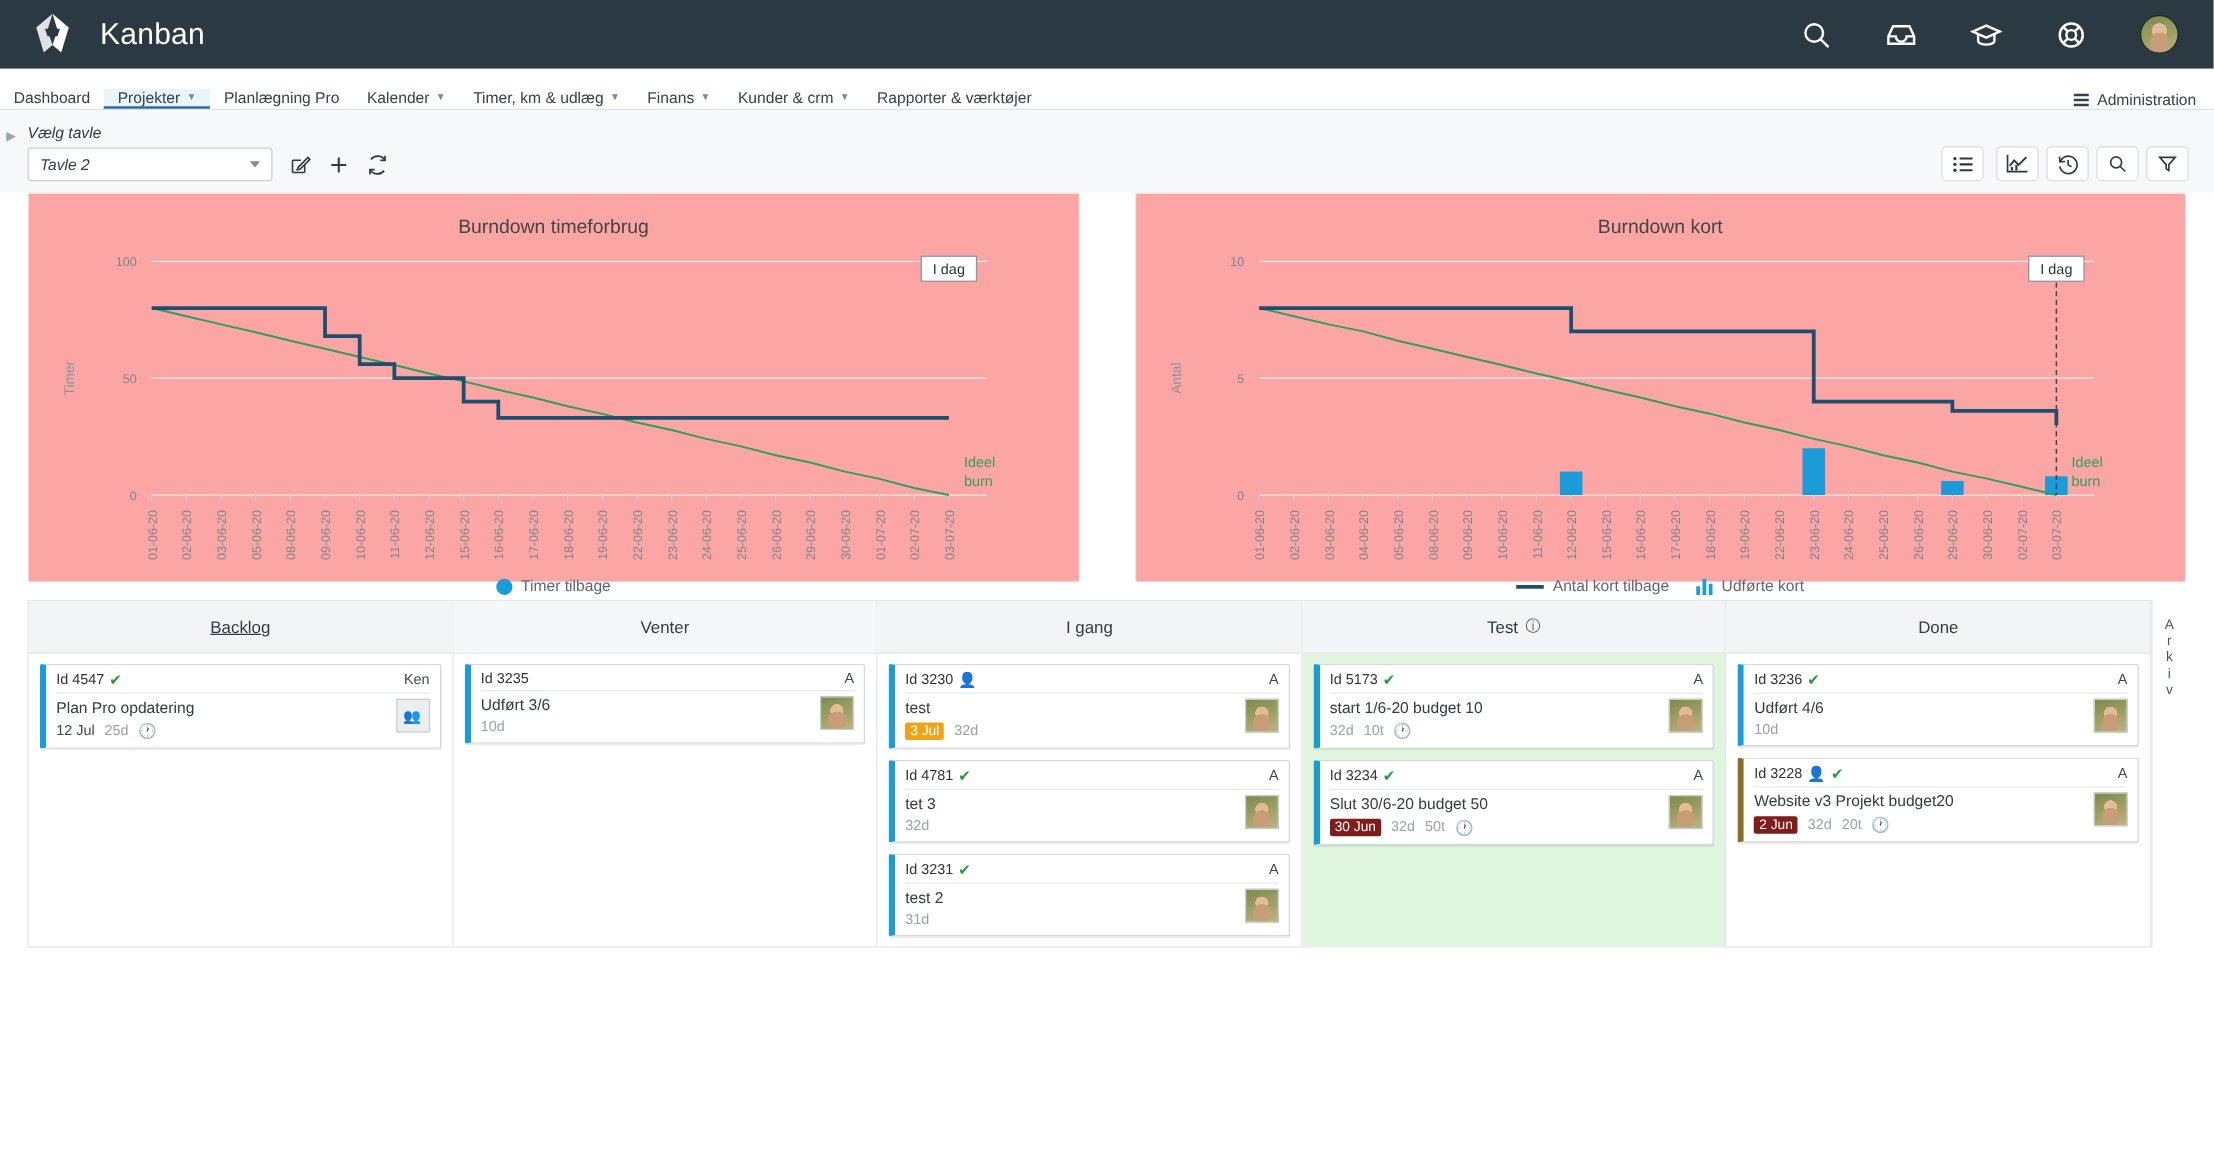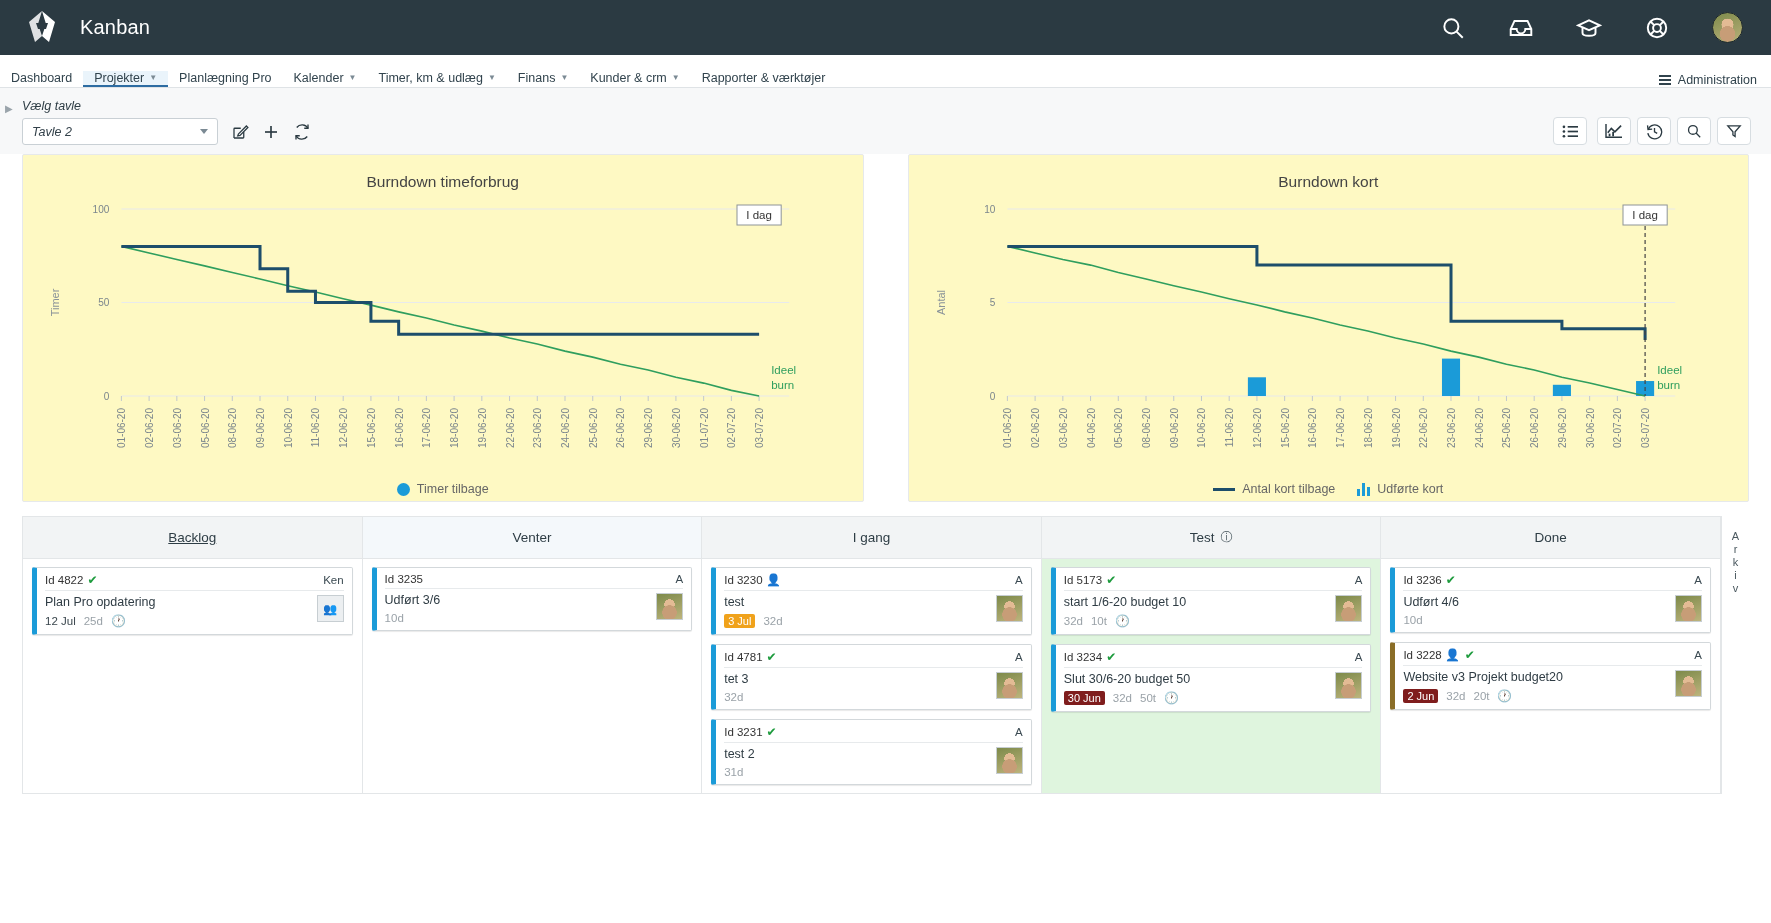--- a/index.html
+++ b/index.html
@@ -9,21 +9,21 @@
     font-family:"Liberation Sans", sans-serif;
     background:#ffffff; color:#333; overflow:hidden;
   }
 
   
   .topbar {
     height:55px; background:#2b3a42; display:flex; align-items:center;
     padding:0 22px; color:#fff;
   }
   .logo { width:40px; height:40px; margin-right:18px; flex:none; }
-  .app-title { font-size:20px; font-weight:400; letter-spacing:.2px; }
+  .app-title { font-size:24px; font-weight:400; letter-spacing:.2px; }
   .topbar-spacer { flex:1; }
   .topicons { display:flex; align-items:center; gap:42px; margin-right:6px; }
   .topicon { width:26px; height:26px; cursor:pointer; }
   .avatar-top {
     width:31px; height:31px; border-radius:50%;
     background:#9aa063;
     background-image:
       radial-gradient(circle at 50% 72%, #c79d77 0 30%, rgba(0,0,0,0) 31%),
       radial-gradient(circle at 50% 40%, #e3bb94 0 26%, rgba(0,0,0,0) 27%),
       linear-gradient(160deg,#7d8a4a,#b9b07a);
@@ -69,30 +69,30 @@
   .icon-btn {
     width:34px; height:28px; border:1px solid #d7dde1; border-radius:4px;
     background:#fff; display:flex; align-items:center; justify-content:center;
     cursor:pointer; color:#2b3a42;
   }
   .icon-group { display:flex; gap:6px; }
 
   
   .charts { display:flex; gap:44px; padding:0 22px; background:#fff; }
   .chart-card {
-    flex:1; background:#fef9c3; border:1px solid #e6e9eb; border-radius:2px;
-    padding:10px 8px 8px; height:348px; position:relative;
+    flex:1; background:#fca5a5; border:1px solid #e6e9eb; border-radius:2px;
+    padding:10px 8px 8px; height:312px; position:relative;
   }
   .chart-title { text-align:center; font-size:15.5px; color:#444; margin:8px 0 0; }
   .chart-svg { width:100%; height:275px; display:block; }
   .chart-legend {
     display:flex; justify-content:center; align-items:center; gap:22px;
     font-size:12.5px; color:#666; margin-top:-4px;
   }
-  .lg { display:flex; align-items:center; gap:7px;margin-top:20px; }
+  .lg { display:flex; align-items:center; gap:7px; }
   .lg-dot { width:13px; height:13px; border-radius:50%; background:#1b9bd8; }
   .lg-line { width:22px; height:3px; background:#1d4e6b; }
   .lg-bars { display:flex; align-items:flex-end; gap:2px; height:13px; }
   .lg-bars i { width:3px; background:#1b9bd8; display:block; }
 
   
   .board-wrap { display:flex; padding:14px 22px 0; background:#fff; }
   .board { flex:1; display:flex; border:1px solid #e3e6e8; }
   .col { flex:1; border-right:1px solid #e3e6e8; display:flex; flex-direction:column; }
   .col:last-child { border-right:none; }
@@ -459,21 +459,21 @@
 <div class="board-wrap">
   <div class="board" id="board">
       <div class="col">
         <div class="col-head">
           <span class="u">Backlog</span>
         </div>
         <div class="col-body">
           <div class="card">
             <div class="card-top">
               <div class="card-id">
-                <span>Id 4822</span>
+                <span>Id 4547</span>
                 <span class="chk">✔</span>
               </div>
               <span class="card-owner">Ken</span>
             </div>
             <div class="card-main">
               <div class="card-texts">
                 <div class="card-title">Plan Pro opdatering</div>
                 <div class="card-meta">
                   <span class="" style="color: rgb(58, 70, 77);">12 Jul</span>
                   <span>25d</span>

